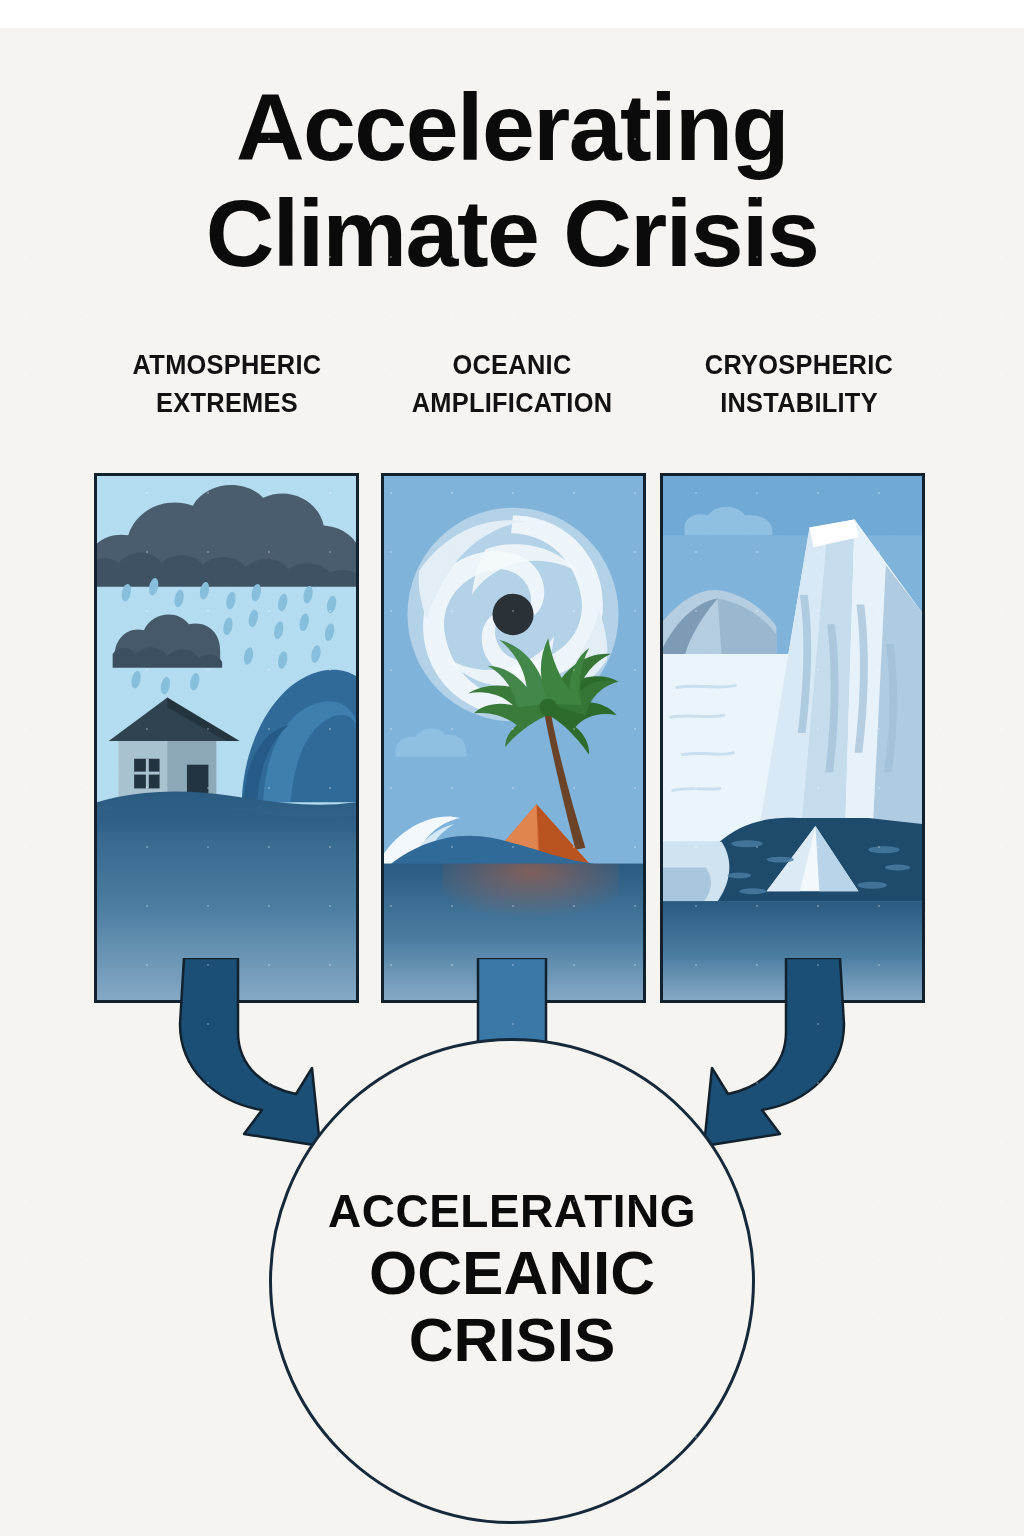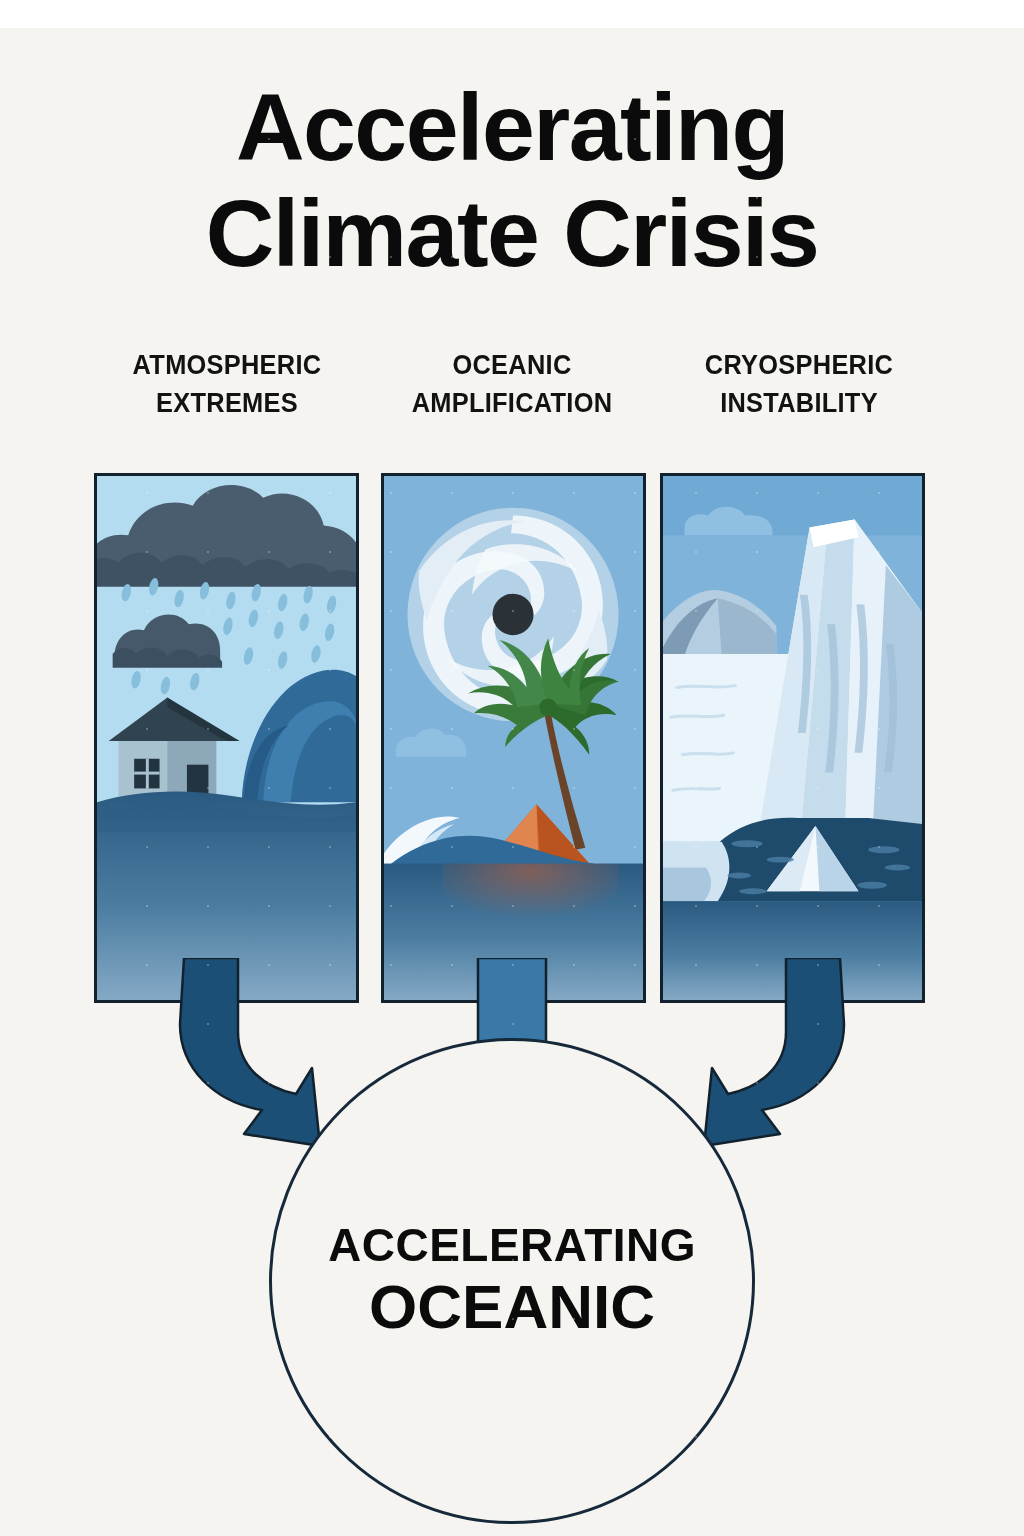--- a/index.html
+++ b/index.html
@@ -378,16 +378,17 @@
       <path d="M840 0 L786 0 L786 74
                C786 110 758 130 728 136
                L712 110 L704 188 L780 176 L762 152
                C810 144 844 110 844 66 Z" fill="#1c4f76" stroke="#12212e" stroke-width="2.5" stroke-linejoin="round"></path>
     </svg>
   </div>
 
   <div id="hub">
     <div id="hub-l1">ACCELERATING</div>
     <div id="hub-l2">OCEANIC</div>
+    <div id="hub-l3">CRISIS</div>
   </div>
 
   <div id="grain"></div>
 </div>
 
 </body></html>

